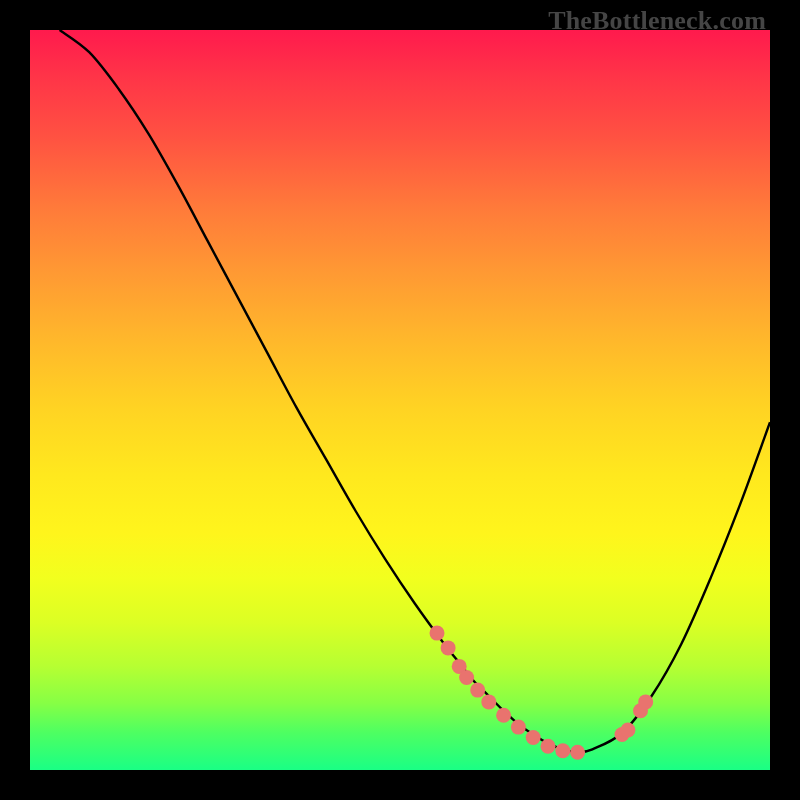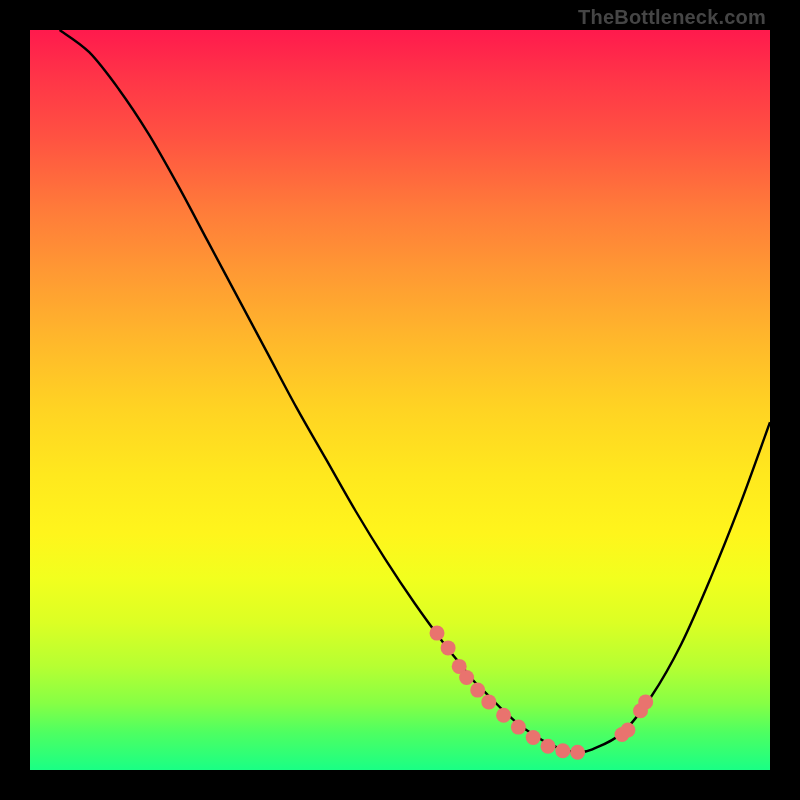--- a/index.html
+++ b/index.html
@@ -46,22 +46,22 @@
       #b6ff32 86%,
       #86ff45 91%,
       #4dff62 95%,
       #1aff85 100%);
   }
   .watermark {
     position: absolute;
     right: 34px;
     top: 6px;
     color: #454545;
-    font-family: Liberation Sans, sans-serif;
-    font-size: 20px;
+    font-family: Liberation Serif, serif;
+    font-size: 26px;
     font-weight: 600;
     letter-spacing: 0.2px;
   }
   svg.curve {
     position: absolute;
     left: 0;
     top: 0;
     width: 740px;
     height: 740px;
   }

